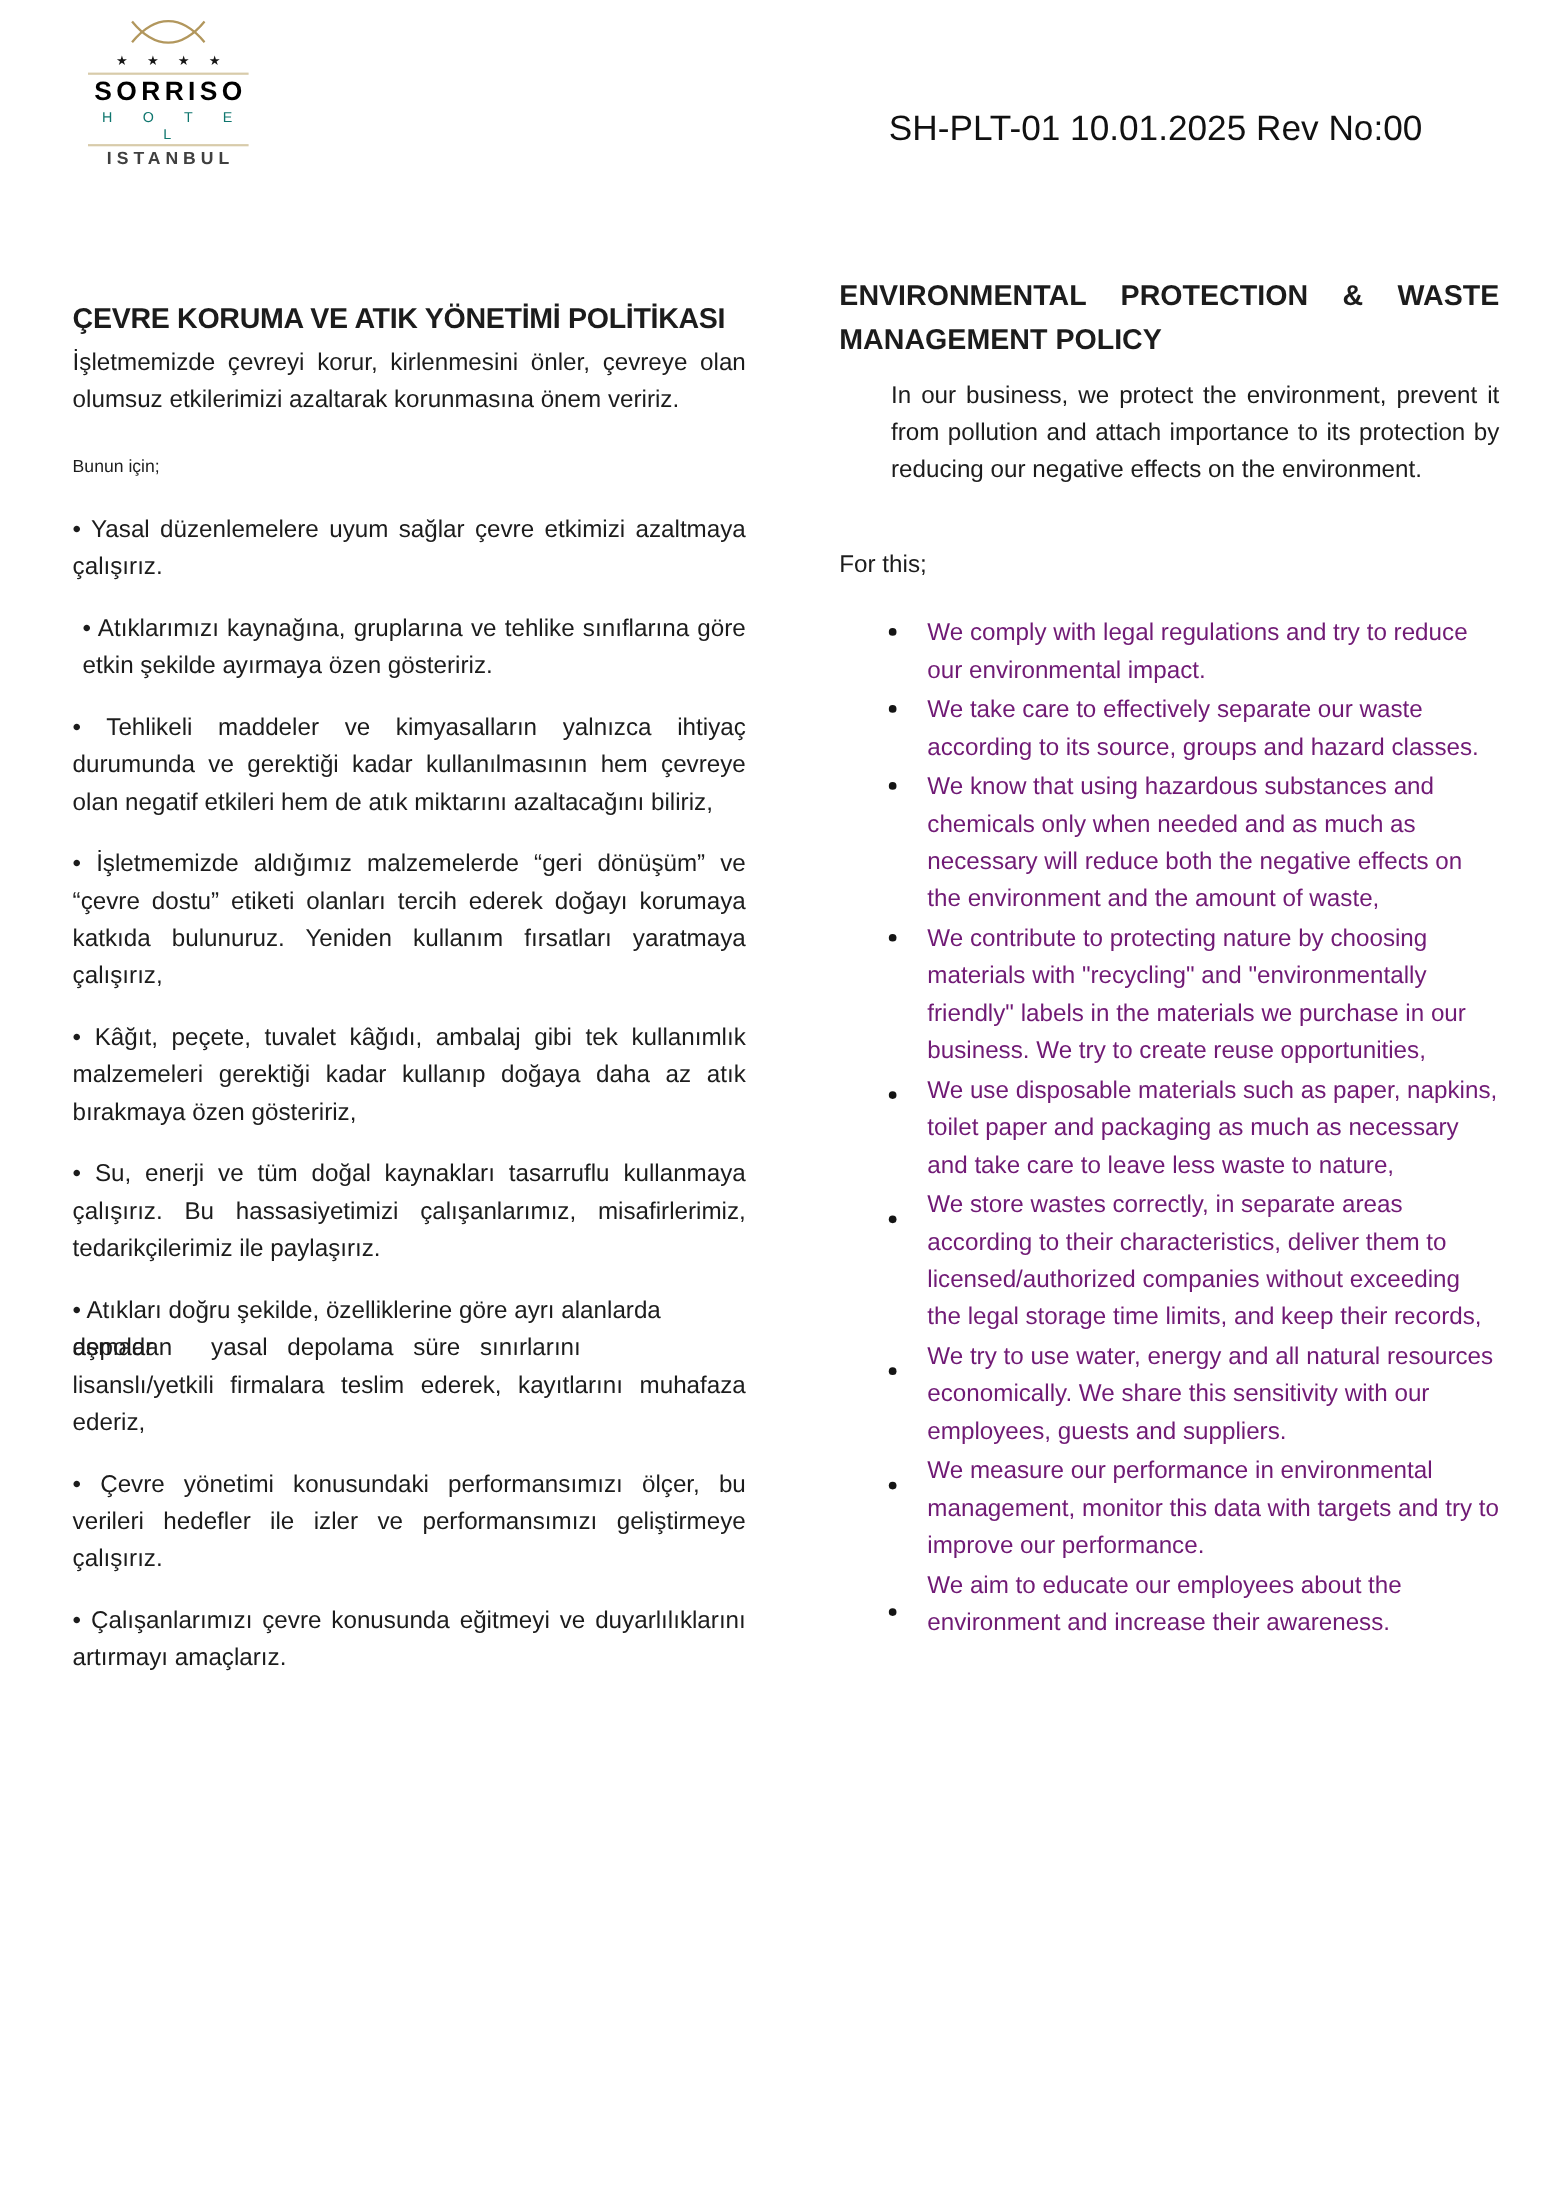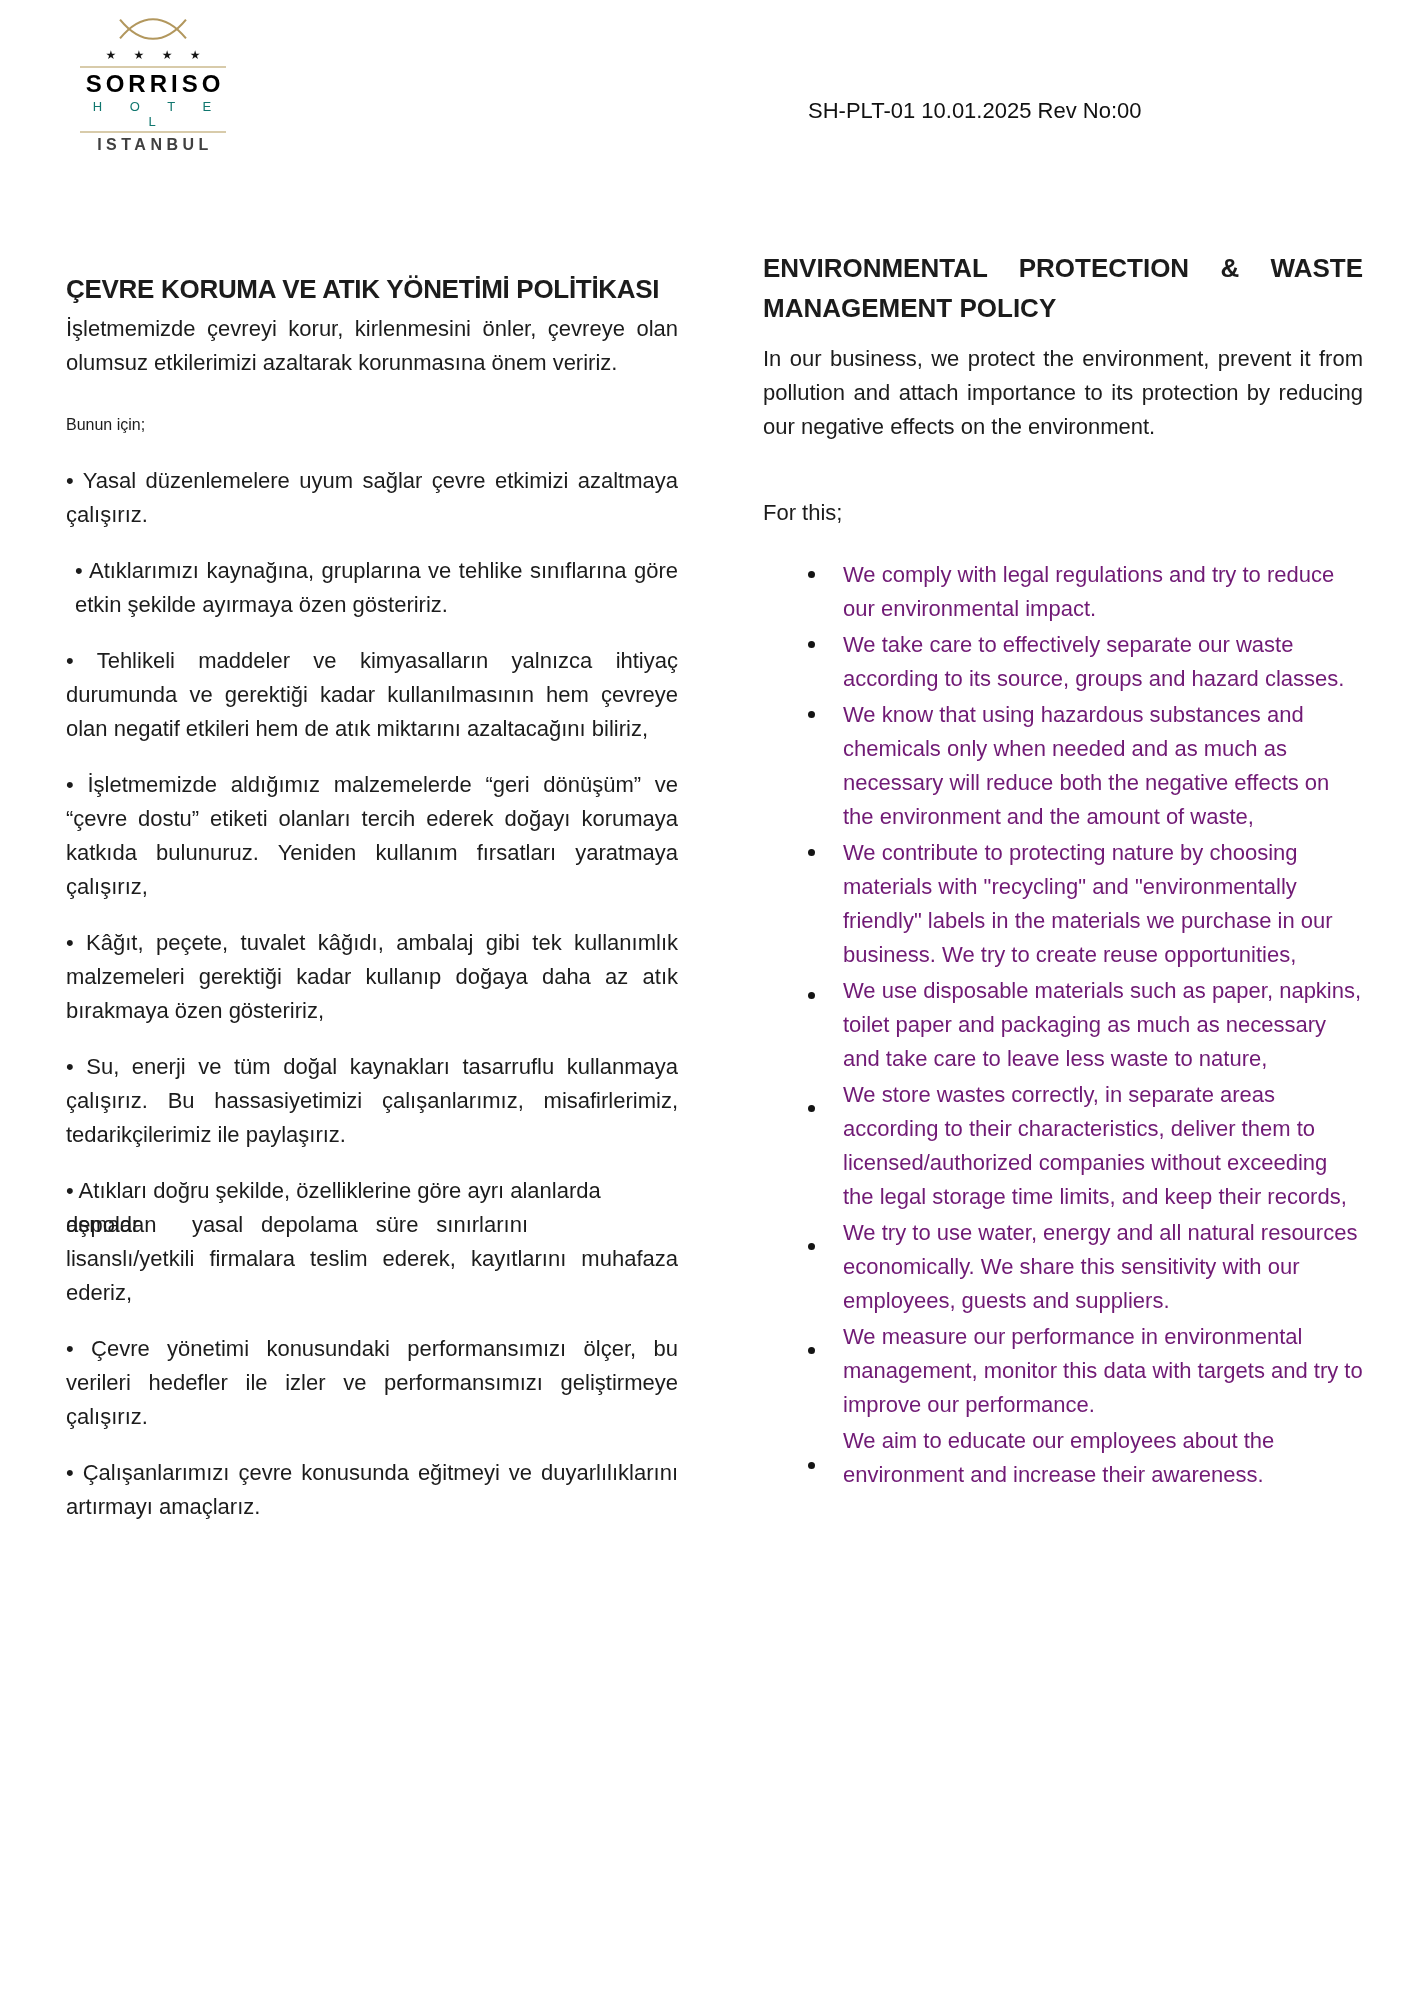--- a/index.html
+++ b/index.html
@@ -11,36 +11,36 @@
   
   .logo{position:absolute;left:80px;top:12px;width:146px;text-align:center;}
   .logo-arcs{display:block;margin:0 auto;}
   .logo-stars{font-size:12px;letter-spacing:7px;padding-left:7px;color:#151515;margin-top:2px;}
   .logo-rule{height:2px;background:#d8cbaa;margin:4px 0 2px 0;}
   .logo-rule2{height:2px;background:#d8cbaa;margin:2px 0 3px 0;}
   .logo-name{font-size:24px;font-weight:bold;letter-spacing:4px;padding-left:4px;color:#000000;}
   .logo-hotel{font-size:13px;letter-spacing:12px;padding-left:10px;color:#0f766e;margin-top:1px;}
   .logo-city{font-size:16px;font-weight:bold;letter-spacing:4.5px;padding-left:4px;color:#404040;margin-top:2px;}
   
-  .doc-code{position:absolute;left:808px;top:98px;font-size:22px;color:#111;}
+  .doc-code{position:absolute;left:808px;top:98px;font-size:32px;color:#111;}
   
   .col-tk{position:absolute;left:66px;top:270px;width:612px;}
   .col-en{position:absolute;left:763px;top:248px;width:600px;}
   .tk-title{font-size:26px;font-weight:bold;white-space:nowrap;letter-spacing:-0.3px;line-height:38px;}
   .tk-intro{margin-top:4px;font-size:22px;line-height:34px;text-align:justify;}
   .tk-lead{margin-top:28px;font-size:16px;line-height:34px;}
   .tk-list{margin-top:22px;}
   .tk-item{font-size:22px;line-height:34px;text-align:justify;margin-bottom:22px;}
   .tk-item:nth-child(2){padding-left:9px;}
   .tk-line-nowrap{white-space:nowrap;text-align:left;}
   .ov-line{display:flex;justify-content:space-between;width:462px;height:34px;}
   .ov-stack{position:relative;display:inline-block;width:108px;height:34px;}
   .ov-stack span{position:absolute;left:0;top:0;white-space:nowrap;}
   .en-title{font-size:26px;font-weight:bold;line-height:40px;text-align:justify;}
-  .en-intro{margin-top:14px;font-size:22px;line-height:34px;text-align:justify;}
+  .en-intro{margin-top:14px;font-size:22px;line-height:34px;text-align:justify;margin-left:47px;}
   .en-lead{margin-top:52px;font-size:22px;line-height:34px;}
   .en-list{margin-top:28px;}
   .en-item{position:relative;padding-left:80px;font-size:22px;line-height:34px;margin-bottom:2px;color:#701a75;}
   .en-item::before{content:"";position:absolute;left:45px;top:13px;width:7px;height:7px;border-radius:50%;background:#141414;}
   .en-item:nth-child(5)::before{top:18px;}
   .en-item:nth-child(6)::before{top:27px;}
   .en-item:nth-child(7)::before{top:27px;}
   .en-item:nth-child(8)::before{top:27px;}
   .en-item:nth-child(9)::before{top:38px;}
 </style>

